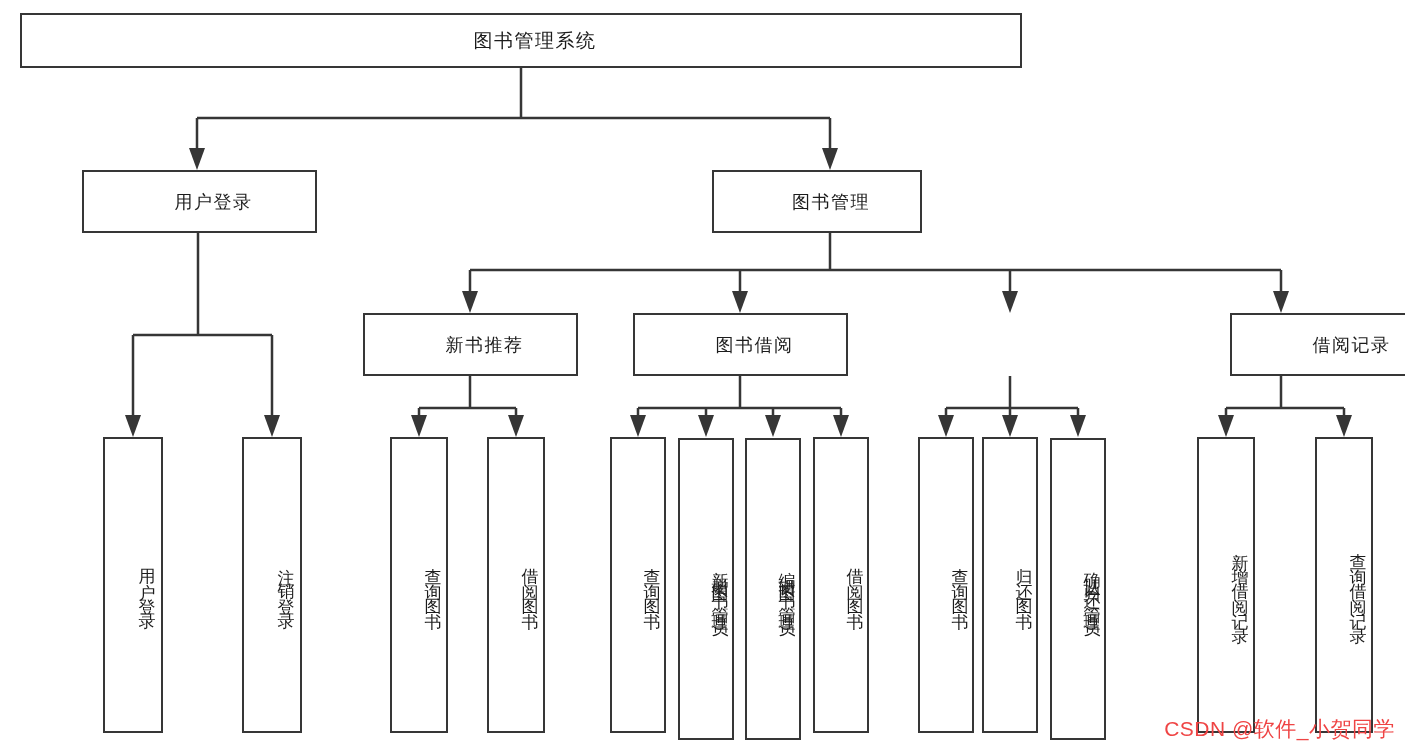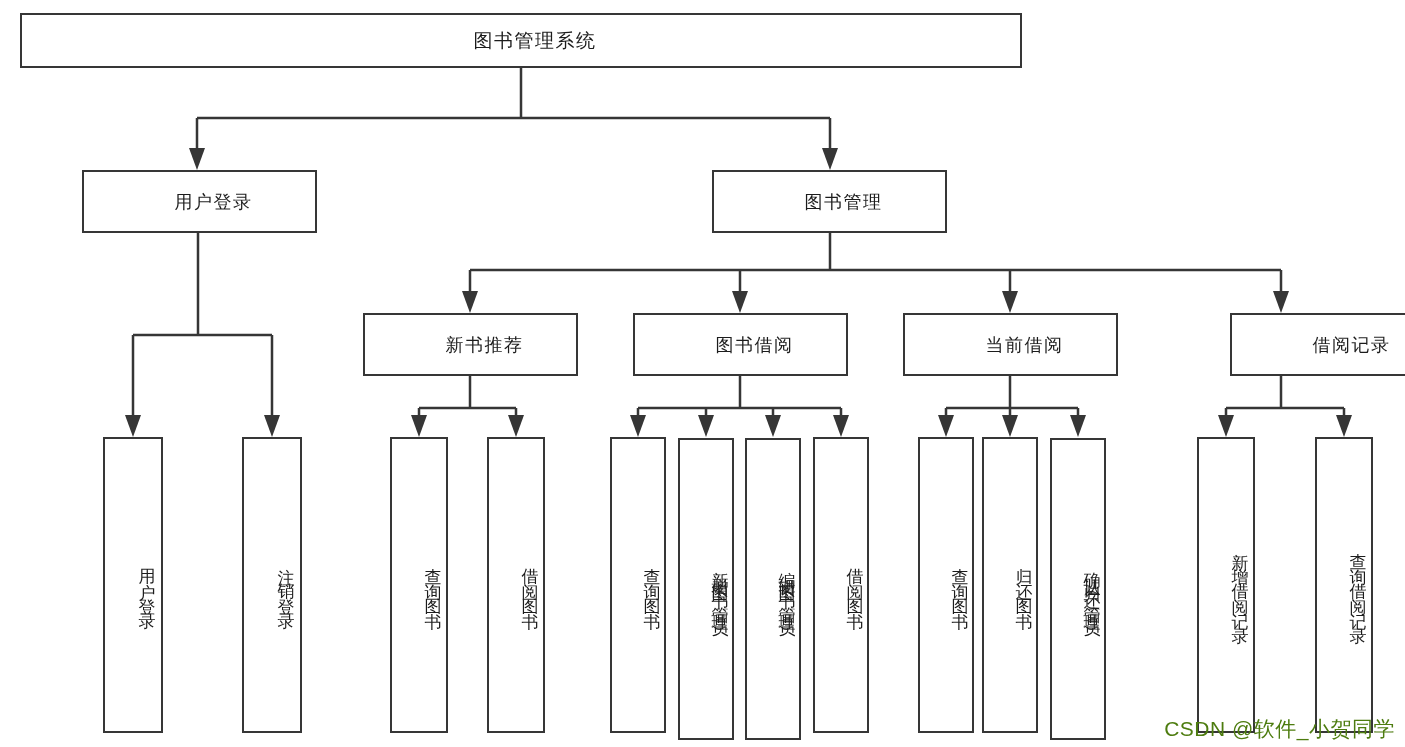--- a/index.html
+++ b/index.html
@@ -92,32 +92,29 @@
     </g>
   </svg>
 
   <div class="node root" style="left:20px;top:13px;width:1002px;height:55px;">
     <span class="h-label">图书管理系统</span>
   </div>
 
   <div class="node branch" style="left:82px;top:170px;width:235px;height:63px;">
     <span class="h-label">用户登录</span>
   </div>
-  <div class="node branch" style="left:712px;top:170px;width:235px;height:63px;">
+  <div class="node branch" style="left:712px;top:170px;width:210px;height:63px;">
     <span class="h-label">图书管理</span>
   </div>
 
   <div class="node mid" style="left:363px;top:313px;width:215px;height:63px;">
     <span class="h-label">新书推荐</span>
   </div>
   <div class="node mid" style="left:633px;top:313px;width:215px;height:63px;">
     <span class="h-label">图书借阅</span>
-  </div>
-  <div class="node mid" style="left:903px;top:313px;width:215px;height:63px;">
-    <span class="h-label">当前借阅</span>
   </div>
   <div class="node mid" style="left:1230px;top:313px;width:215px;height:63px;">
     <span class="h-label">借阅记录</span>
   </div>
 
   <div class="node leaf" style="left:103px;top:437px;width:60px;height:296px;">
     <span class="v-label">用户登录</span>
   </div>
   <div class="node leaf" style="left:242px;top:437px;width:60px;height:296px;">
     <span class="v-label">注销登录</span>
@@ -153,15 +150,15 @@
     <span class="v-label">确认归还（管理员）</span>
   </div>
 
   <div class="node leaf" style="left:1197px;top:437px;width:58px;height:296px;">
     <span class="v-label">新增借阅记录</span>
   </div>
   <div class="node leaf" style="left:1315px;top:437px;width:58px;height:296px;">
     <span class="v-label">查询借阅记录</span>
   </div>
 
-  <div id="watermark" style="color: #4d7c0f; text-align: center;">CSDN @软件_小贺同学</div>
+  <div id="watermark" style="color: #ef4444; text-align: center;">CSDN @软件_小贺同学</div>
 
 </div>
 
 </body></html>

